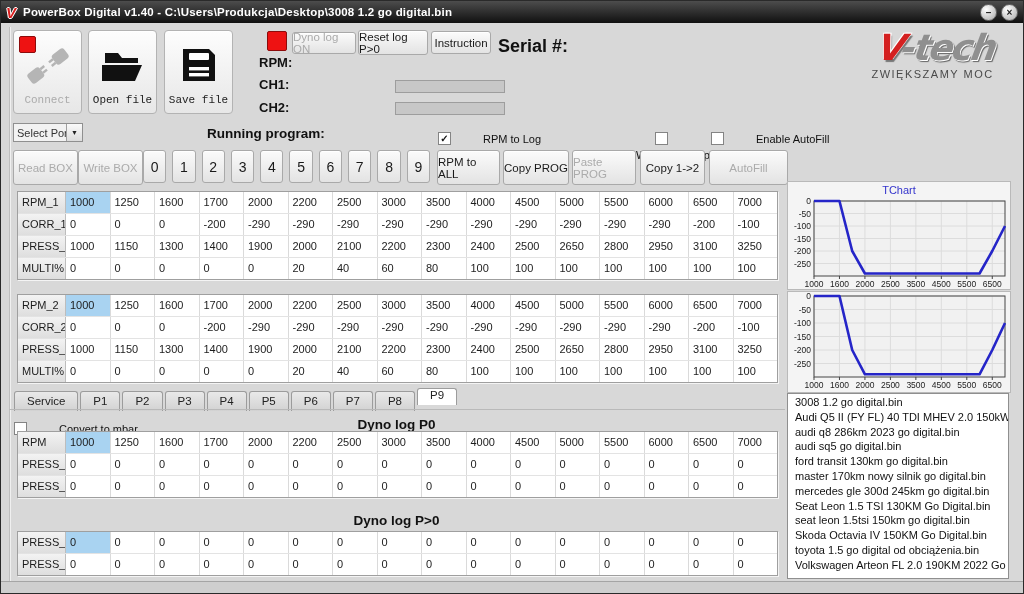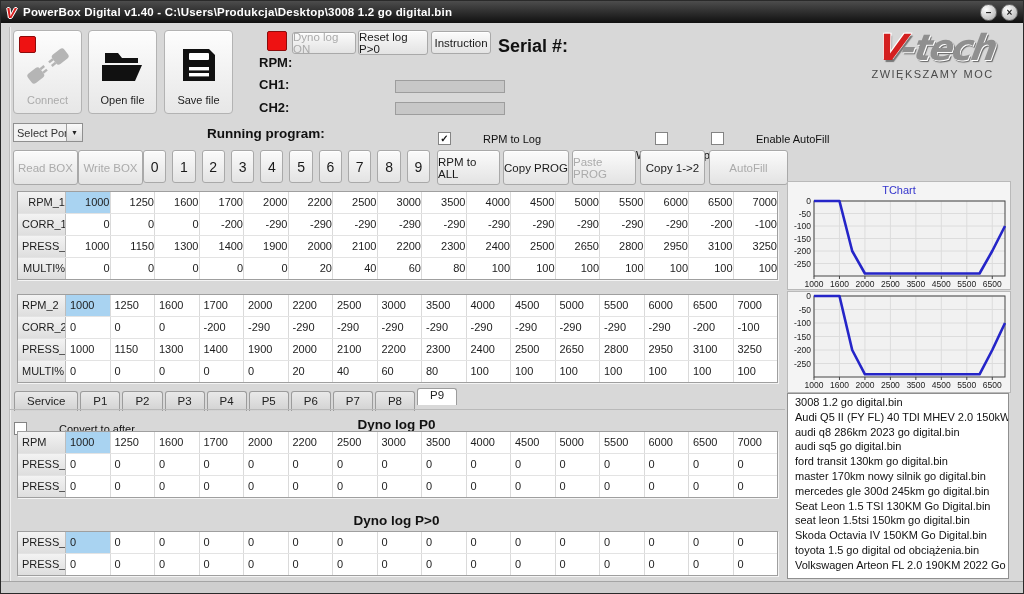--- a/index.html
+++ b/index.html
@@ -11,21 +11,21 @@
   .tlogo{font-weight:bold;font-style:italic;font-size:15px;color:#d81f1f;margin:0 7px 0 5px;
     text-shadow:-1px 0 #fff,0 1px #fff,1px 0 #fff,0 -1px #fff;}
   .ttext{color:#fff;font-size:11.5px;font-weight:bold;letter-spacing:.2px;}
   .wbtns{position:absolute;right:5px;top:3px;display:flex;gap:4px;}
   .wbtn{width:15px;height:15px;border-radius:50%;border:1px solid #6a6a6a;
     background:radial-gradient(circle at 35% 30%,#ffffff,#a9a9a9);color:#222;font-size:10px;
     font-weight:bold;display:flex;align-items:center;justify-content:center;line-height:1;}
   
   .bigbtn{position:absolute;top:29px;width:67px;height:82px;border:1px solid #b3b3b3;border-radius:4px;
     background:linear-gradient(#fdfdfd,#e7e7e7);box-shadow:inset 0 1px 0 #fff;}
-  .bigbtn .blabel{position:absolute;bottom:7px;left:0;width:100%;text-align:center;font-size:11px;color:#222;}
+  .bigbtn .blabel{position:absolute;bottom:7px;left:0;width:100%;text-align:center;font-size:11px;color:#222;font-family:Liberation Mono, monospace;}
   .bigbtn .blabel.dis{color:#ababab;}
   .bigbtn .bicon{position:absolute;top:14px;left:0;width:100%;display:flex;justify-content:center;}
   .led{position:absolute;background:#ee1212;border:1px solid #8d0b0b;border-radius:2px;}
   
   .btn{position:absolute;border:1px solid #a9a9a9;border-radius:3px;color:#1a1a1a;
     background:linear-gradient(#fbfbfb,#e3e3e3);box-shadow:inset 0 1px 0 #fff;
     display:flex;align-items:center;justify-content:center;font-size:11.5px;}
   .btn.dis{color:#ababab;}
   .digits{position:absolute;left:142px;top:149px;width:287px;height:33px;display:flex;gap:6px;}
   .digits .dbtn{flex:1;border:1px solid #a9a9a9;border-radius:3px;background:linear-gradient(#fbfbfb,#e3e3e3);
@@ -184,21 +184,21 @@
       <div class="dbtn">7</div>
       <div class="dbtn">8</div>
       <div class="dbtn">9</div>
     </div>
   <div class="btn" style="left:436px;top:149px;width:61px;height:33px;">RPM to ALL</div>
   <div class="btn" style="left:502px;top:149px;width:64px;height:33px;">Copy PROG</div>
   <div class="btn dis" style="left:571px;top:149px;width:62px;height:33px;">Paste PROG</div>
   <div class="btn" style="left:639px;top:149px;width:63px;height:33px;">Copy 1-&gt;2</div>
   <div class="btn dis" style="left:708px;top:149px;width:77px;height:33px;">AutoFill</div>
 
-  <div class="dtable" style="top:190px;text-align:right;">
+  <div class="dtable" style="top:190px;">
       <div class="trow">
         <div class="tcell thead">RPM_1</div>
         <div class="tcell hl">1000</div>
         <div class="tcell">1250</div>
         <div class="tcell">1600</div>
         <div class="tcell">1700</div>
         <div class="tcell">2000</div>
         <div class="tcell">2200</div>
         <div class="tcell">2500</div>
         <div class="tcell">3000</div>
@@ -357,21 +357,21 @@
       <div class="tab">P5</div>
       <div class="tab">P6</div>
       <div class="tab">P7</div>
       <div class="tab">P8</div>
       <div class="tab active">P9</div>
     </div>
   <div class="panelline"></div>
 
   <div class="check" style="left:13px;top:421px;">
     <span class="box"></span>
-    <span class="clabel">Convert to after</span>
+    <span class="clabel">Convert to mbar</span>
   </div>
   <div class="dhead" style="top:416px;">Dyno log  P0</div>
   <div class="dtable" style="top:414px;margin-top:16px;">
       <div class="trow">
         <div class="tcell thead">RPM</div>
         <div class="tcell hl">1000</div>
         <div class="tcell">1250</div>
         <div class="tcell">1600</div>
         <div class="tcell">1700</div>
         <div class="tcell">2000</div>

